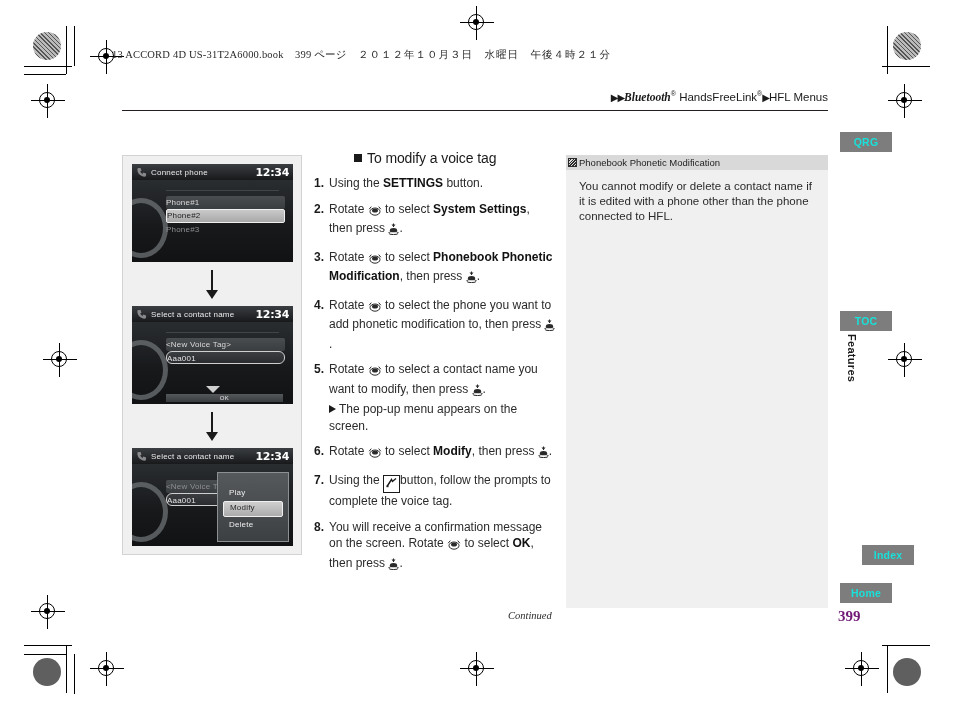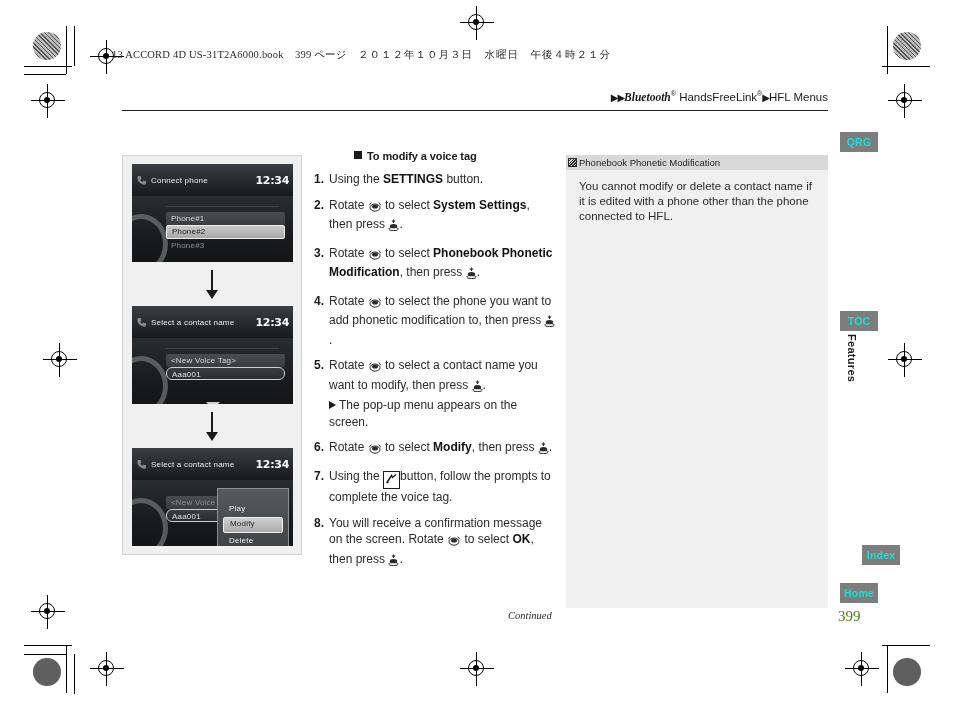--- a/index.html
+++ b/index.html
@@ -116,21 +116,21 @@
     background: #1b1d1f;
     position: relative;
     box-sizing: border-box;
     overflow: hidden;
   }
   .dev-titlebar {
     height: 15px;
     background: linear-gradient(#3b3e42, #17191b);
     display: flex;
     align-items: center;
-    padding: 16px 4px;
+    padding: 8px 4px;
     box-sizing: border-box;
   }
   .dev-phoneicon {
     width: 11px; height: 11px;
     margin-right: 4px;
     opacity: .65;
   }
   .dev-title {
     color: #e9e9e9;
     font-size: 8px;
@@ -164,21 +164,20 @@
     position: absolute;
     left: 34px;
     top: 16px;
     right: 8px;
   }
   .dev-item {
     height: 13px;
     line-height: 13px;
     font-size: 8px;
     color: #d8d8d8;
-    padding-left: 5px;
     box-sizing: border-box;
     border-radius: 2px;
     white-space: nowrap;
     letter-spacing: .2px;
   }
   .dev-item.dim { color: #8d8f92; }
   .dev-item.band { background: linear-gradient(#4a4d50, #3a3d40); }
   .dev-item.sel {
     background: linear-gradient(#c9c9c9, #a8a8a8);
     color: #1d1d1d;
@@ -275,22 +274,22 @@
   }
 
   
   .steps {
     position: absolute;
     left: 314px;
     top: 150px;
     width: 242px;
   }
   .sec-head {
-    font-size: 11px;
-    font-weight: bold;
+    font-size: 14px;
+    font-weight: normal;
     color: #1a1a1a;
     margin-bottom: 9px;
     letter-spacing: -0.1px;
     padding-left: 40px;
   }
   .sec-head .sq {
     display: inline-block;
     width: 8px; height: 8px;
     background: #1a1a1a;
     margin-right: 5px;
@@ -382,21 +381,21 @@
     padding: 9px 13px 10px 13px;
     box-sizing: border-box;
     font-size: 11.5px;
     line-height: 15px;
     color: #2b2b2b;
   }
 
   
   .tab {
     position: absolute;
-    width: 38px;
+    width: 52px;
     height: 20px;
     background: #7d7d7d;
     color: #19e0d8;
     font-size: 10.5px;
     font-weight: bold;
     display: flex;
     align-items: center;
     justify-content: center;
     letter-spacing: 0.2px;
   }
@@ -414,22 +413,22 @@
     color: #1a1a1a;
     writing-mode: vertical-rl;
     letter-spacing: 0.3px;
   }
 
   .page-num {
     position: absolute;
     left: 838px;
     top: 608px;
     font-size: 15px;
-    font-weight: normal;
-    color: #4d7c0f;
+    font-weight: bold;
+    color: #701a75;
     font-family: "Liberation Serif", serif;
   }
 </style>
 </head>
 <body>
 
 <div>
 
   <div class="dot-target hatch" style="left:33px; top:32px;"></div>
   <div class="crop-l" style="left:66px; top:26px; width:1px; height:48px;"></div>

